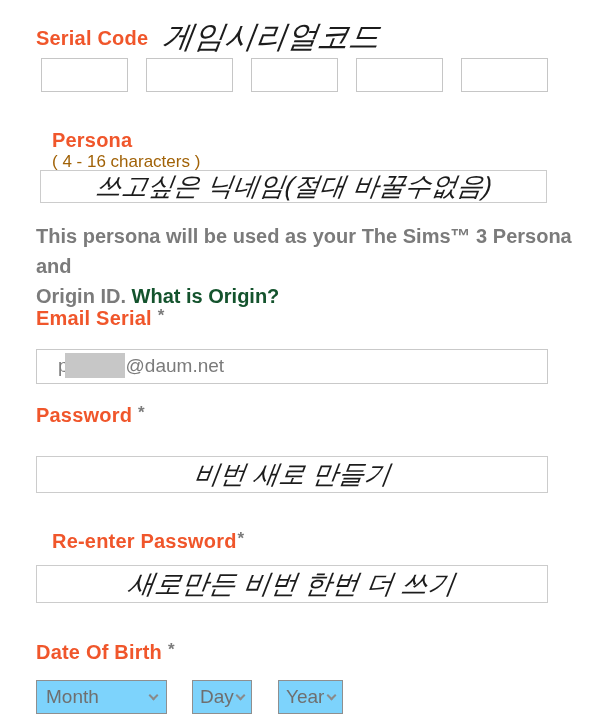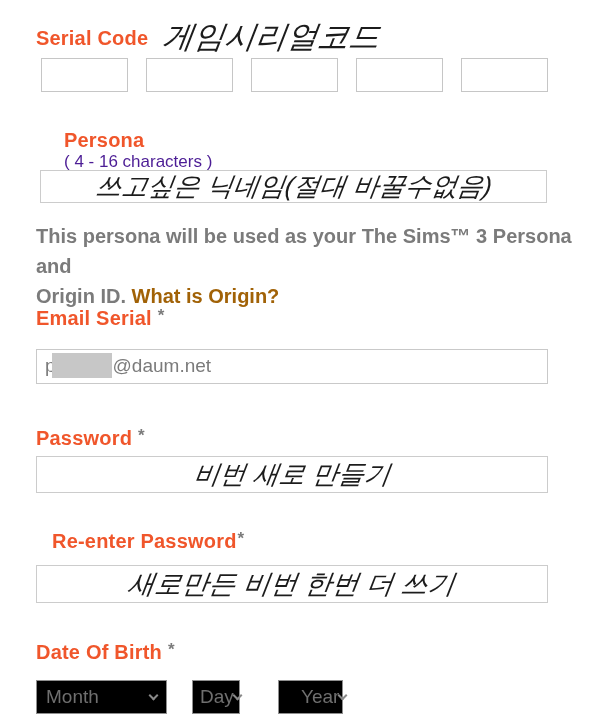--- a/index.html
+++ b/index.html
@@ -8,72 +8,72 @@
   .page {
     position:relative; width:602px; height:716px; background:#ffffff;
     overflow:hidden;
   }
   .abs { position:absolute; }
 
   
   .field-label { font-size:20px; font-weight:bold; color:#F0562B; letter-spacing:0.2px; }
   .req { color:#7B7B7B; font-weight:bold; font-size:17px; position:relative; top:-4px; margin-left:6px; }
   .req.tight { margin-left:1px; }
-  .hint { font-size:17px; color:#4c1d95; font-weight:normal; margin-left:28px; }
+  .hint { font-size:17px; color:#a16207; font-weight:normal; margin-left:16px; }
 
   
   .ko { font-style:italic; color:#1C1C1C; display:inline-block; transform:skewX(-8deg); white-space:nowrap; }
 
   
   .text-input {
     background:#fff; border:1px solid #C9C9C9;
     display:flex; align-items:center; overflow:hidden;
   }
   .serial-row { display:flex; gap:18px; }
   .serial-box { width:87px; height:34px; background:#fff; border:1px solid #C6C6C6; }
 
   .centered { justify-content:center; }
 
   .note { font-size:20px; font-weight:bold; color:#7B7B7B; line-height:30px; }
-  .note a { color:#a16207; text-decoration:none; font-weight:bold; cursor:pointer; }
+  .note a { color:#14532d; text-decoration:none; font-weight:bold; cursor:pointer; }
 
   .email-text { font-size:19px; color:#7B7B7B; }
   .censor { display:inline-block; width:60px; height:25px; background:#C7C7C7; vertical-align:middle; margin:0 1px 2px -4px; }
 
   
   .select {
-    background:#000000; border:1px solid #8F8F8F; height:34px;
+    background:#7dd3fc; border:1px solid #8F8F8F; height:34px;
     display:flex; align-items:center; padding:0 9px;
     font-size:19px; color:#6F6F6F; cursor:pointer;
   }
   .chev {
     width:7px; height:7px; border-right:2px solid #8A8A8A; border-bottom:2px solid #8A8A8A;
     transform:rotate(45deg); margin-left:auto; margin-top:-4px; flex:none;
   }
 
   
   .pos-serial-label   { left:36px; top:14px; display:flex; align-items:baseline; }
   .pos-serial-ko      { font-size:31px; margin-left:15px; position:relative; top:2px; }
   .pos-serial-inputs  { left:41px; top:58px; }
   .pos-persona-label  { left:36px; top:129px; display:flex; align-items:baseline;flex-direction:column; }
   .pos-persona-input  { left:40px; top:170px; width:507px; height:33px; border-color:#CCCCCC; }
   .persona-ko         { font-size:26px; }
   .pos-note           { left:36px; top:221px; width:556px; }
   .pos-email-label    { left:36px; top:307px; display:flex; align-items:baseline; }
-  .pos-email-input    { left:36px; top:349px; width:512px; height:35px; padding-left:8px; }
-  .pos-password-label { left:36px; top:427px; display:flex; align-items:baseline; }
+  .pos-email-input    { left:36px; top:349px; width:512px; height:35px; padding-left:21px; }
+  .pos-password-label { left:36px; top:404px; display:flex; align-items:baseline; }
   .pos-password-input { left:36px; top:456px; width:512px; height:37px; border-color:#CCCCCC; }
   .password-ko        { font-size:26px; }
   .pos-reenter-label  { left:52px; top:530px; display:flex; align-items:flex-end; }
   .pos-reenter-input  { left:36px; top:565px; width:512px; height:38px; border-color:#CCCCCC; }
   .reenter-ko         { font-size:27px; }
   .pos-dob-label      { left:36px; top:641px; display:flex; align-items:baseline;justify-content:flex-end; }
   .pos-month          { left:36px;  top:680px; width:131px; }
-  .pos-day            { left:192px; top:680px; width:48px; padding:0 7px; }
-  .pos-year           { left:278px; top:680px; width:65px; padding:0 22px; }
+  .pos-day            { left:192px; top:680px; width:60px; padding:0 7px; }
+  .pos-year           { left:278px; top:680px; width:65px; padding:0 7px; }
 </style>
 </head>
 <body>
 
 <div class="page">
 
   <div class="abs pos-serial-label">
     <span class="field-label">Serial Code</span>
     <span class="ko pos-serial-ko">게임시리얼코드</span>
   </div>

